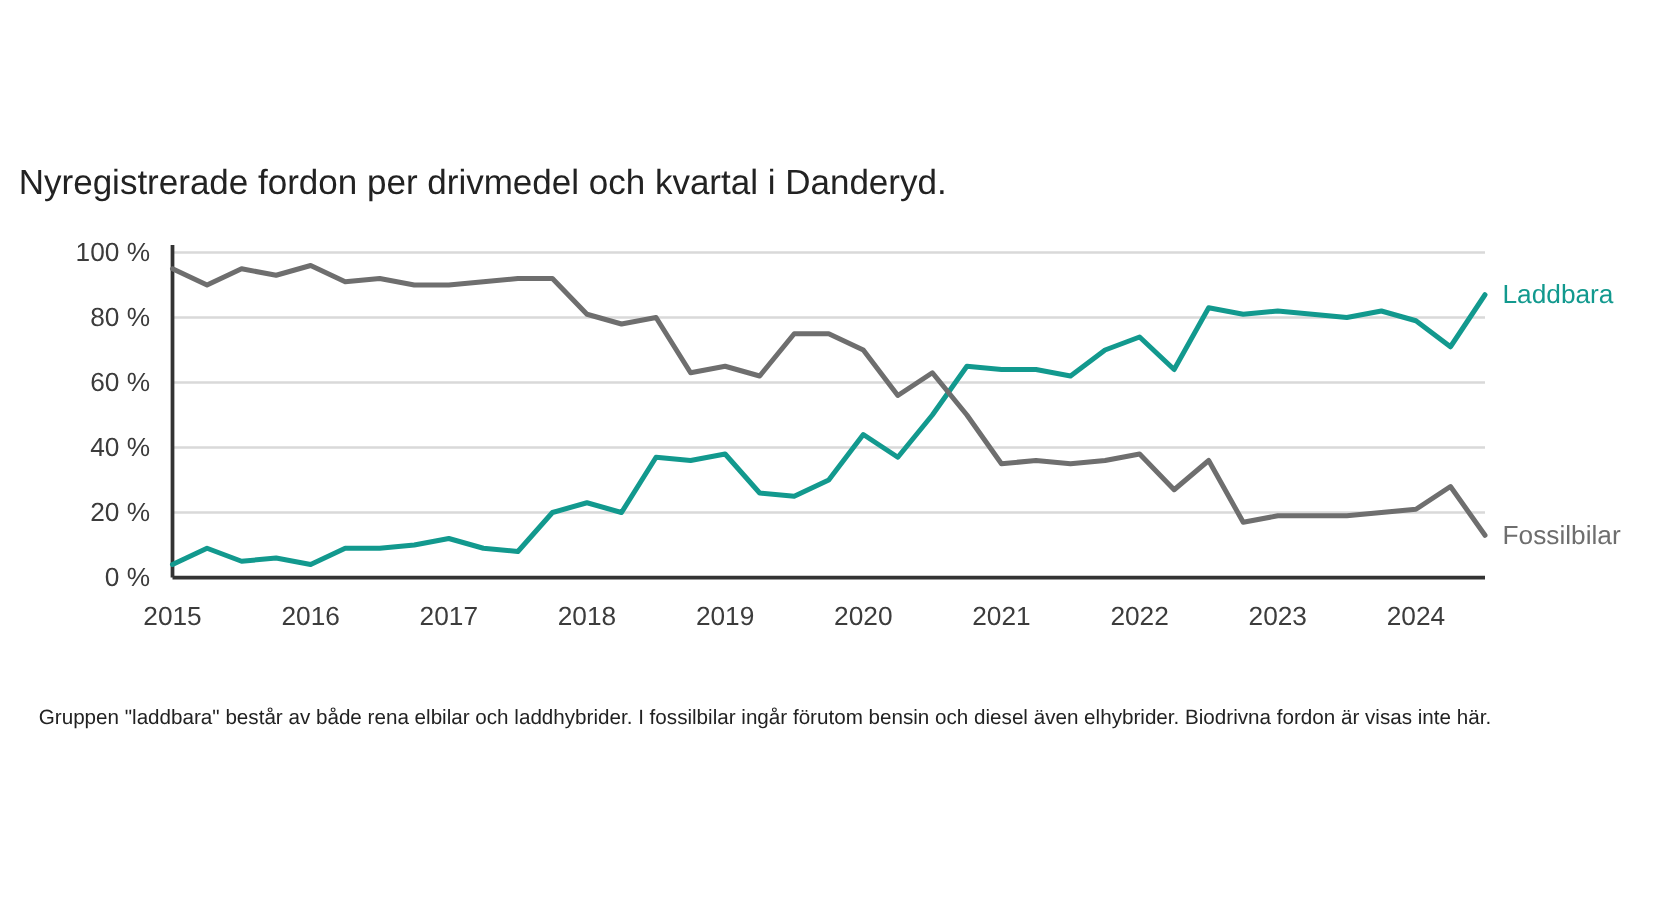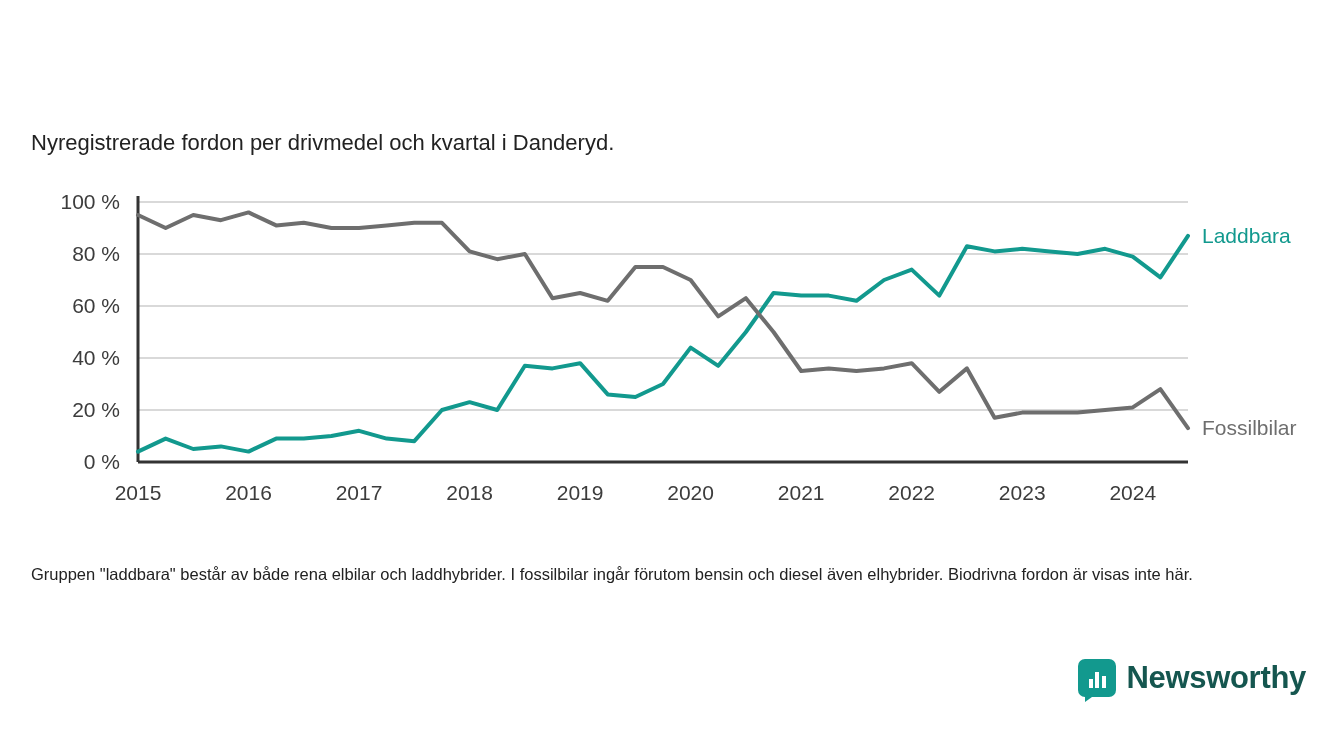--- a/index.html
+++ b/index.html
@@ -26,24 +26,24 @@
     top: 34px;
     width: 1260px;
     font-size: 34px;
     font-weight: bold;
     letter-spacing: -0.2px;
     color: #111111;
     line-height: 1.15;
   }
   .subtitle {
     position: absolute;
-    left: 31px;
+    left: 15px;
     top: 130px;
     width: 1200px;
-    font-size: 22px;
+    font-size: 28px;
     font-weight: normal;
     color: #222222;
   }
   .chart-area {
     position: absolute;
     left: 0;
     top: 180px;
     width: 1340px;
     height: 340px;
   }
@@ -161,24 +161,14 @@
         <text x="1132.7368421052631" y="320" text-anchor="middle" class="axis-label">2024</text>
         <polyline points="138,271.6 165.6315789473684,258.6 193.26315789473685,269 220.89473684210526,266.4 248.5263157894737,271.6 276.1578947368421,258.6 303.7894736842105,258.6 331.42105263157896,256 359.0526315789474,250.8 386.6842105263158,258.6 414.3157894736842,261.2 441.94736842105266,230 469.57894736842104,222.2 497.2105263157895,230 524.8421052631579,185.8 552.4736842105262,188.4 580.1052631578948,183.2 607.7368421052631,214.39999999999998 635.3684210526316,217 663,204 690.6315789473684,167.6 718.2631578947369,185.8 745.8947368421053,152 773.5263157894736,113 801.1578947368421,115.6 828.7894736842105,115.6 856.421052631579,120.80000000000001 884.0526315789474,100 911.6842105263158,89.6 939.3157894736842,115.6 966.9473684210526,66.20000000000002 994.578947368421,71.39999999999998 1022.2105263157895,68.80000000000001 1049.842105263158,71.39999999999998 1077.4736842105262,74 1105.1052631578946,68.80000000000001 1132.7368421052631,76.6 1160.3684210526317,97.4 1188,55.80000000000001" fill="none" stroke="#12998e" stroke-width="4" stroke-linejoin="round" stroke-linecap="round"></polyline>
         <text x="1202" y="62.80000000000001" class="series-label" fill="#12998e">Laddbara</text>
         <polyline points="138,35 165.6315789473684,48 193.26315789473685,35 220.89473684210526,40.19999999999999 248.5263157894737,32.400000000000006 276.1578947368421,45.400000000000006 303.7894736842105,42.79999999999998 331.42105263157896,48 359.0526315789474,48 386.6842105263158,45.400000000000006 414.3157894736842,42.79999999999998 441.94736842105266,42.79999999999998 469.57894736842104,71.39999999999998 497.2105263157895,79.19999999999999 524.8421052631579,74 552.4736842105262,118.19999999999999 580.1052631578948,113 607.7368421052631,120.80000000000001 635.3684210526316,87 663,87 690.6315789473684,100 718.2631578947369,136.39999999999998 745.8947368421053,118.19999999999999 773.5263157894736,152 801.1578947368421,191 828.7894736842105,188.4 856.421052631579,191 884.0526315789474,188.4 911.6842105263158,183.2 939.3157894736842,211.8 966.9473684210526,188.4 994.578947368421,237.8 1022.2105263157895,232.6 1049.842105263158,232.6 1077.4736842105262,232.6 1105.1052631578946,230 1132.7368421052631,227.4 1160.3684210526317,209.2 1188,248.2" fill="none" stroke="#6e6e6e" stroke-width="4" stroke-linejoin="round" stroke-linecap="round"></polyline>
         <text x="1202" y="255.2" class="series-label" fill="#6e6e6e">Fossilbilar</text>
       </svg>
   </div>
 
   <div class="footnote">Gruppen "laddbara" består av både rena elbilar och laddhybrider. I fossilbilar ingår förutom bensin och diesel även elhybrider. Biodrivna fordon är visas inte här.</div>
 
-  <div class="brand">
-    <div class="brand-mark">
-      <div class="bars">
-        <i class="b1"></i>
-          <i class="b2"></i>
-          <i class="b3"></i>
-      </div>
-    </div>
-    <div class="brand-name">Newsworthy</div>
-  </div>
 
 </div>
 
 </body></html>

